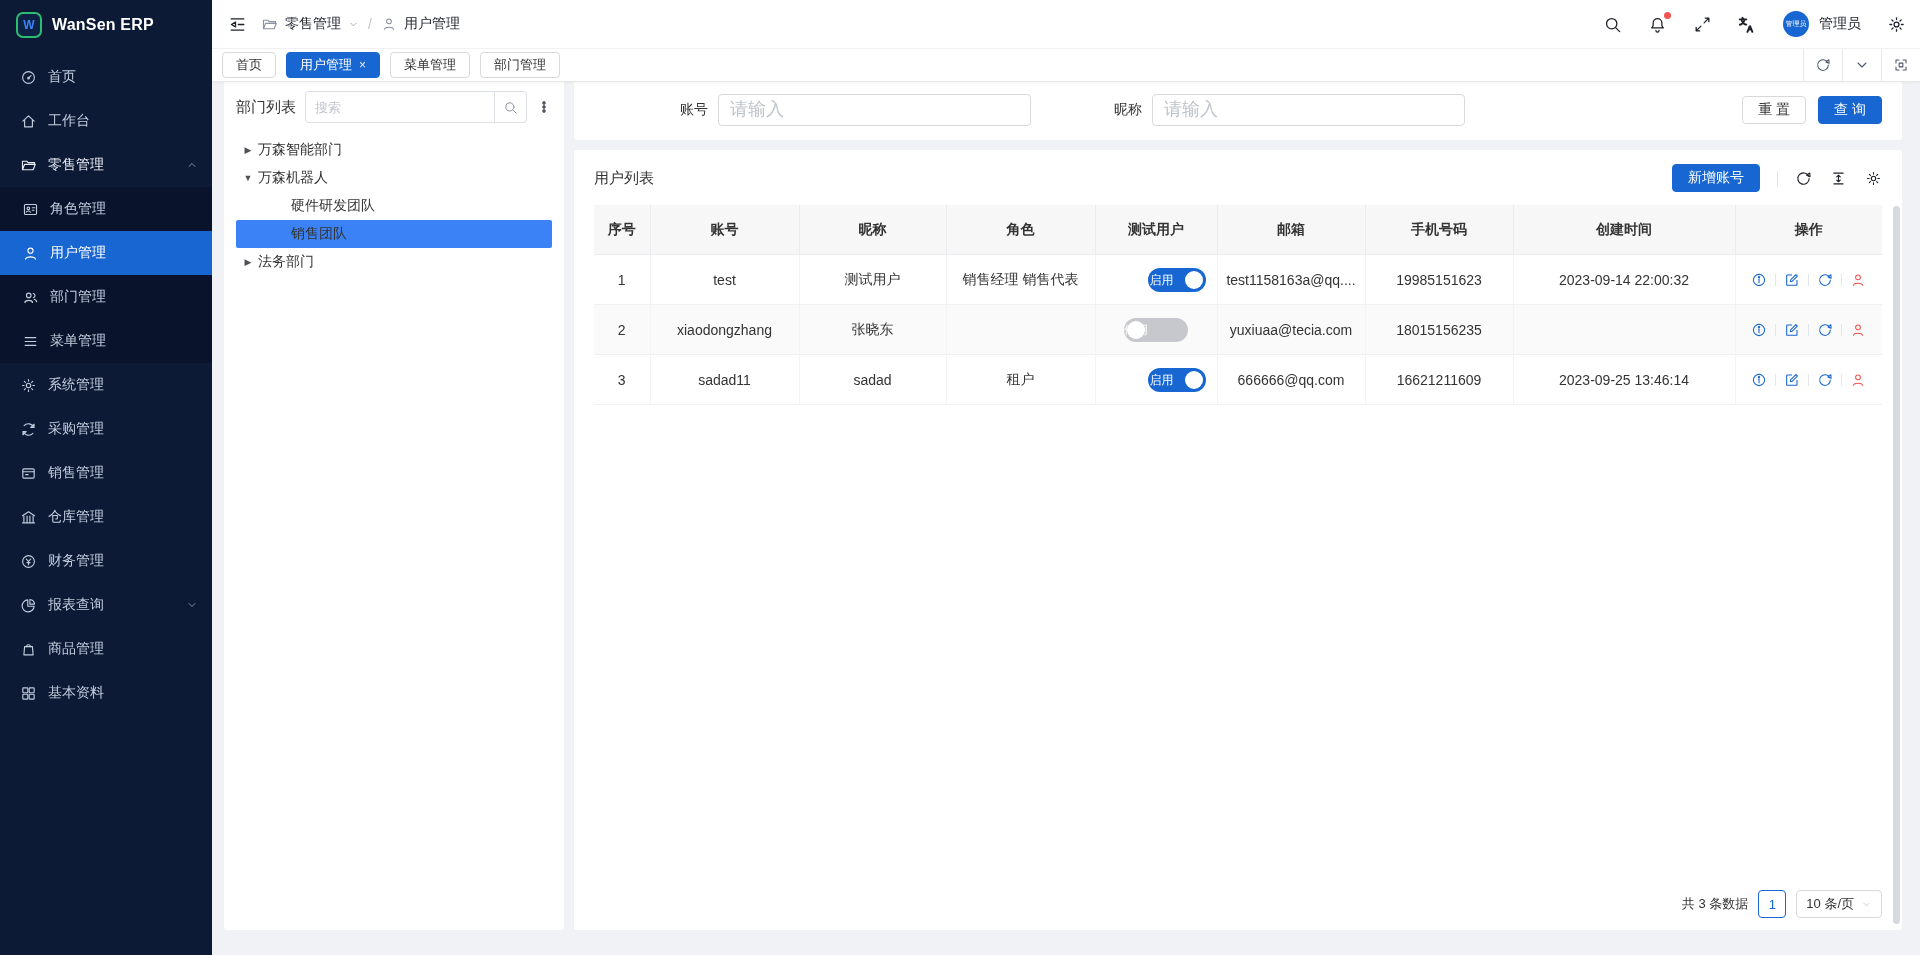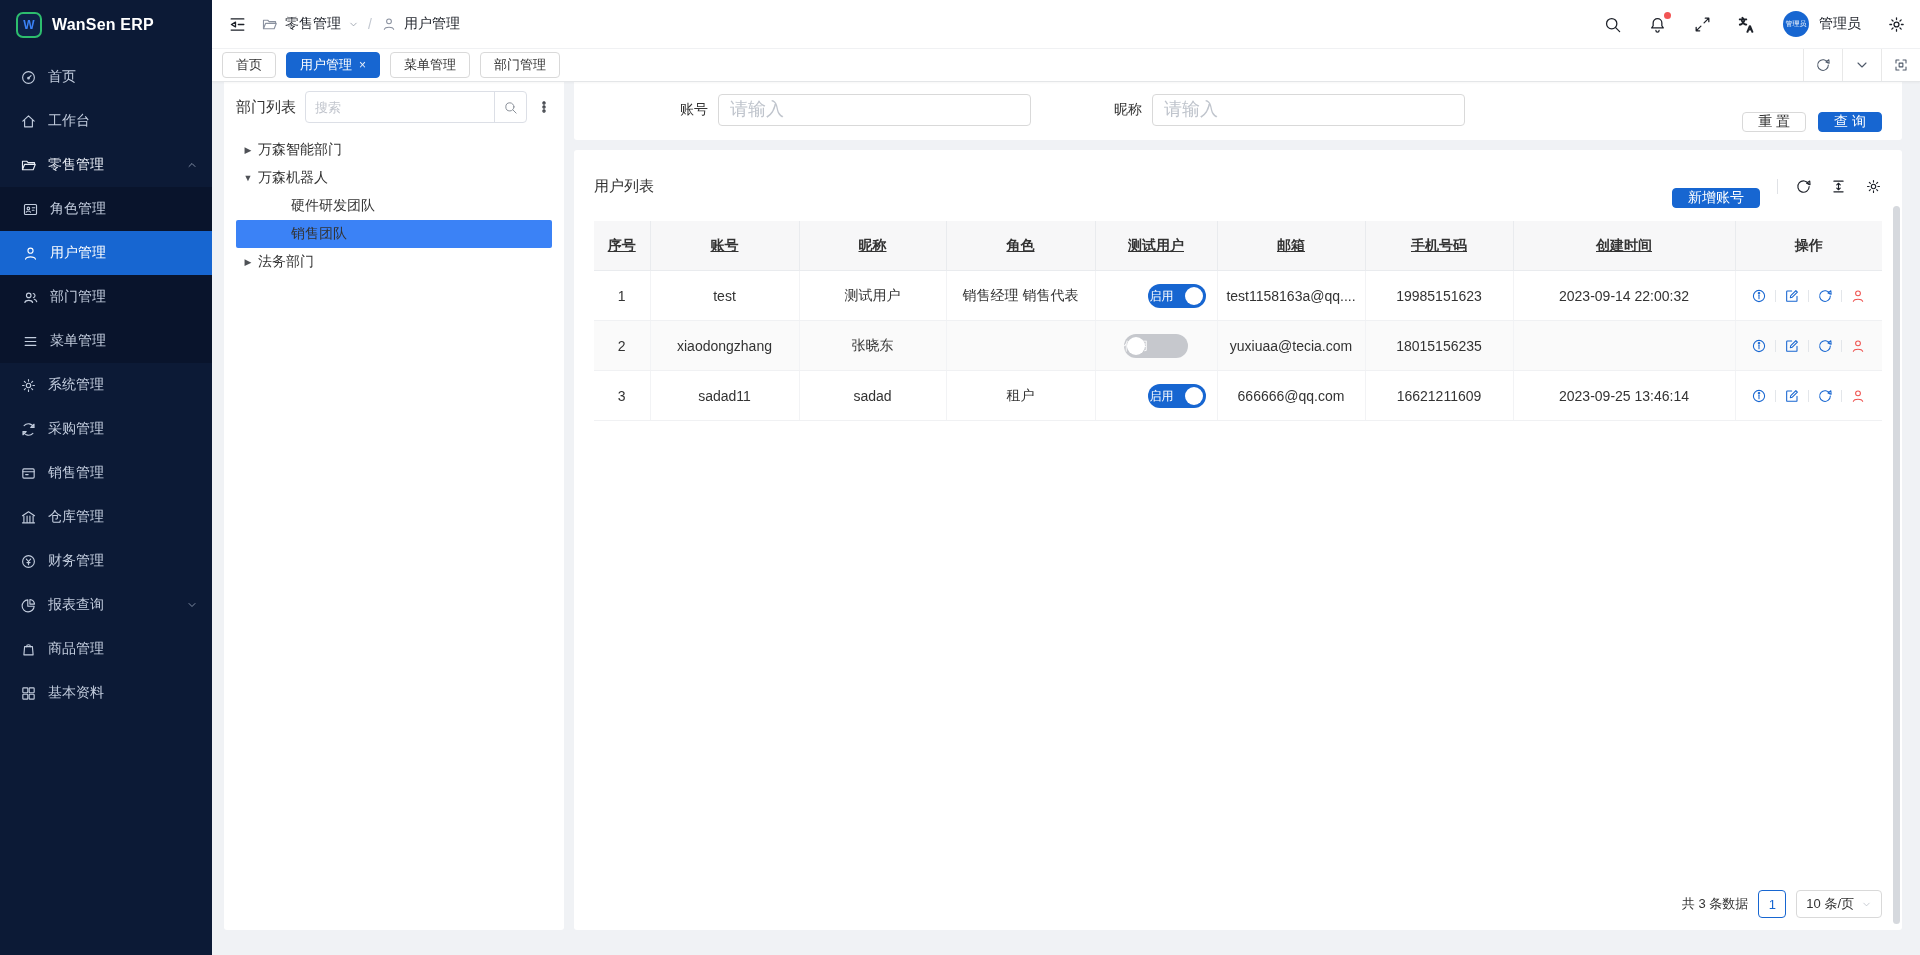--- a/index.html
+++ b/index.html
@@ -84,37 +84,37 @@
   
   .right-col{flex:1;display:flex;flex-direction:column;gap:10px;min-width:0;}
   .search-card{height:61px;flex:none;display:flex;align-items:center;padding:0 20px;}
   .f-item{display:flex;align-items:center;font-size:14px;color:#333;}
   .f-item label{margin-right:10px;white-space:nowrap;}
   .f-item input{width:313px;height:32px;border:1px solid #d9d9d9;border-radius:4px;padding:0 11px;
                 font-size:18px;color:#333;outline:none;box-sizing:border-box;font-family:inherit;}
   .f-item input::placeholder{color:#bfc4cc;}
   .f1{margin-left:86px;} .f2{margin-left:83px;}
   .f-btns{margin-left:auto;display:flex;gap:12px;}
-  .btn{height:20px;border-radius:4px;font-size:14px;display:flex;align-items:center;justify-content:center;
-       cursor:pointer;box-sizing:border-box;font-family:inherit;margin-top:24px;}
+  .btn{height:28px;border-radius:4px;font-size:14px;display:flex;align-items:center;justify-content:center;
+       cursor:pointer;box-sizing:border-box;font-family:inherit;}
   .btn-plain{padding:0 15px;border:1px solid #d9d9d9;background:#fff;color:#333;}
   .btn-primary{padding:0 15px;border:1px solid #1766d1;background:#1766d1;color:#fff;}
 
   
   .table-card{flex:1;padding:14px 20px 12px;display:flex;flex-direction:column;position:relative;min-height:0;}
   .tc-head{display:flex;align-items:center;flex:none;}
   .tc-title{font-size:15px;color:#333;font-weight:500;}
   .tc-right{margin-left:auto;display:flex;align-items:center;}
   .tdiv{width:1px;height:15px;background:#e0e2e6;margin:0 17px;}
   .tool-ic{width:17px;height:17px;color:#1d2129;cursor:pointer;}
   .tool-ic + .tool-ic{margin-left:18px;}
 
   table{width:100%;border-collapse:collapse;table-layout:fixed;font-size:14px;color:#333;margin-top:13px;}
   thead th{height:49px;background:#f7f7f8;font-weight:600;border-bottom:1px solid #e9ebee;padding:0;}
-  thead th:not(:last-child){border-right:1px solid #e9ebee;text-decoration:underline;}
+  thead th:not(:last-child){border-right:1px solid #e9ebee;}
   tbody td{height:49px;text-align:center;border-bottom:1px solid #f0f1f3;padding:0 4px;overflow:hidden;
            white-space:nowrap;text-overflow:ellipsis;}
   tbody td:not(:last-child){border-right:1px solid #f2f3f5;}
   tbody tr.stripe{background:#fafafa;}
 
   .tg{width:56px;height:24px;border-radius:12px;display:inline-flex;align-items:center;position:relative;
       font-size:12px;line-height:1;cursor:pointer;vertical-align:middle;}
   .tg .knob{position:absolute;top:3px;width:18px;height:18px;border-radius:50%;background:#fff;}
   .tg.on{background:#1766d1;color:#fff;padding-left:2px;margin-left:41px;}
   .tg.on .knob{right:3px;}

